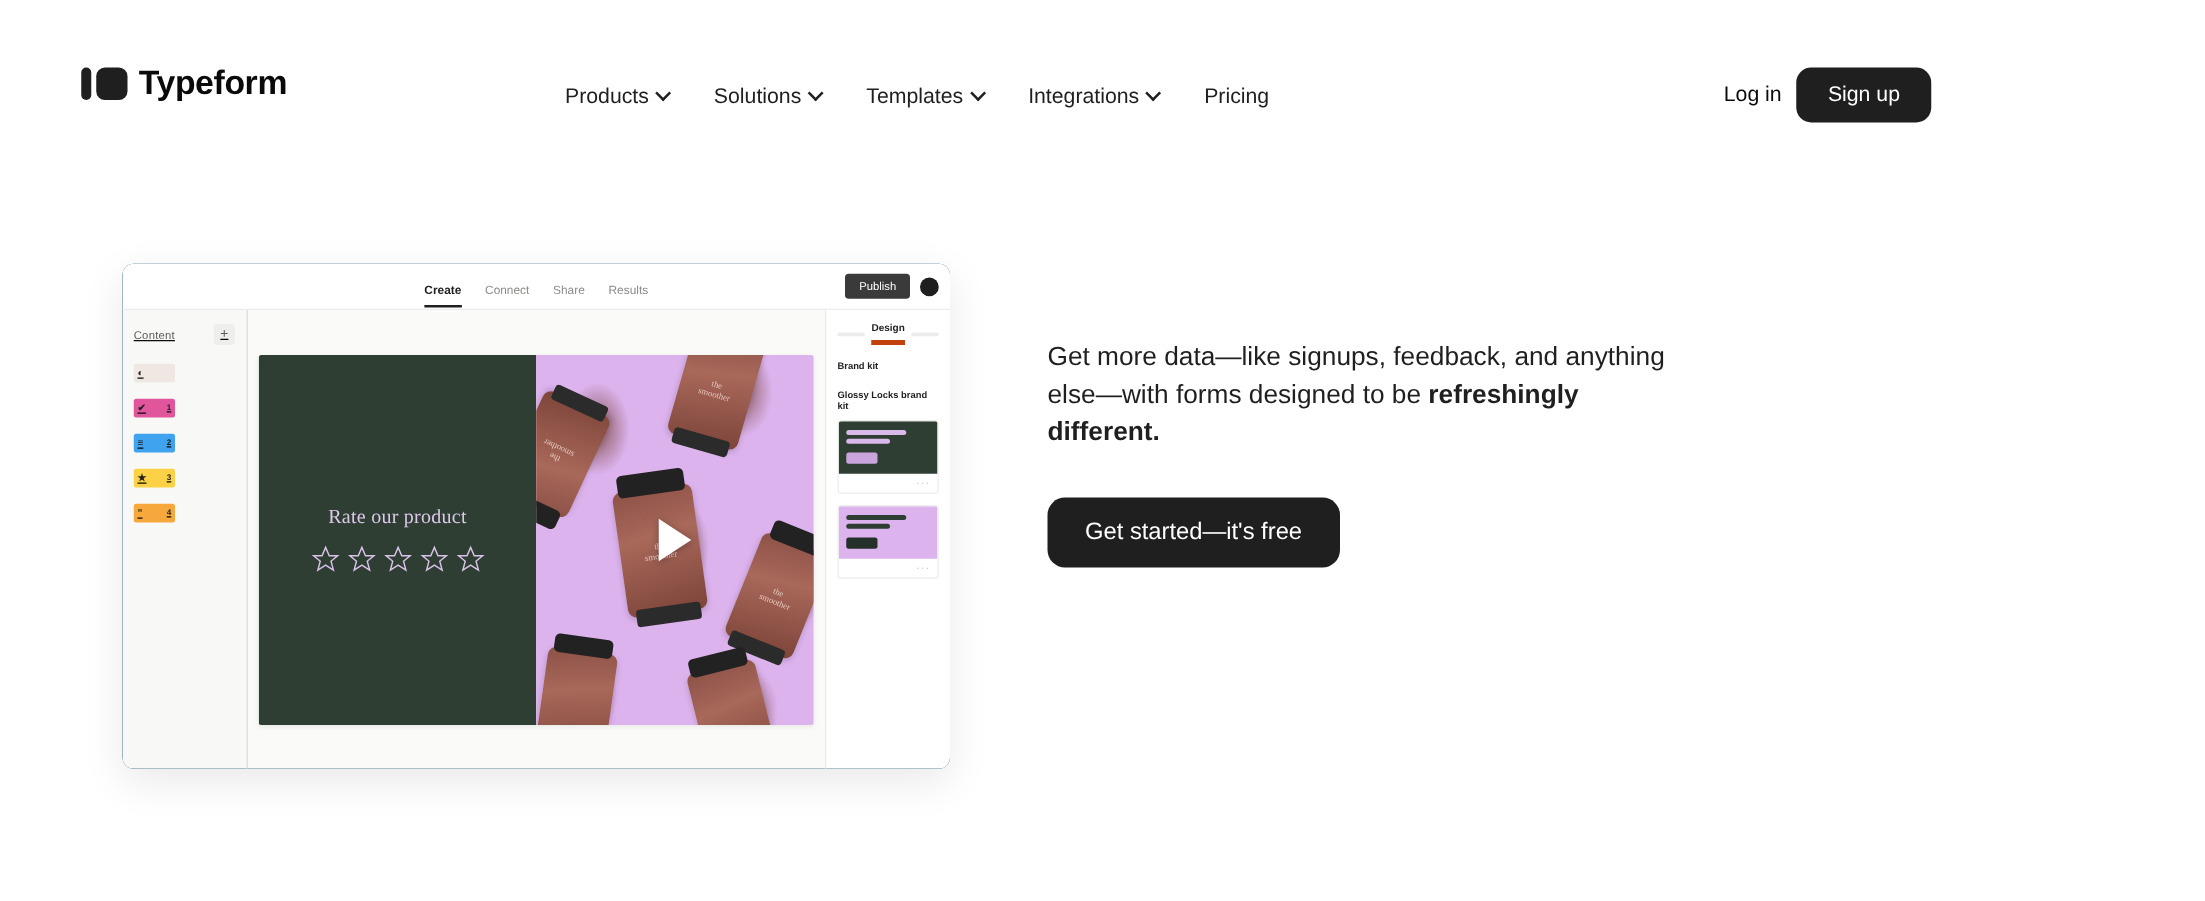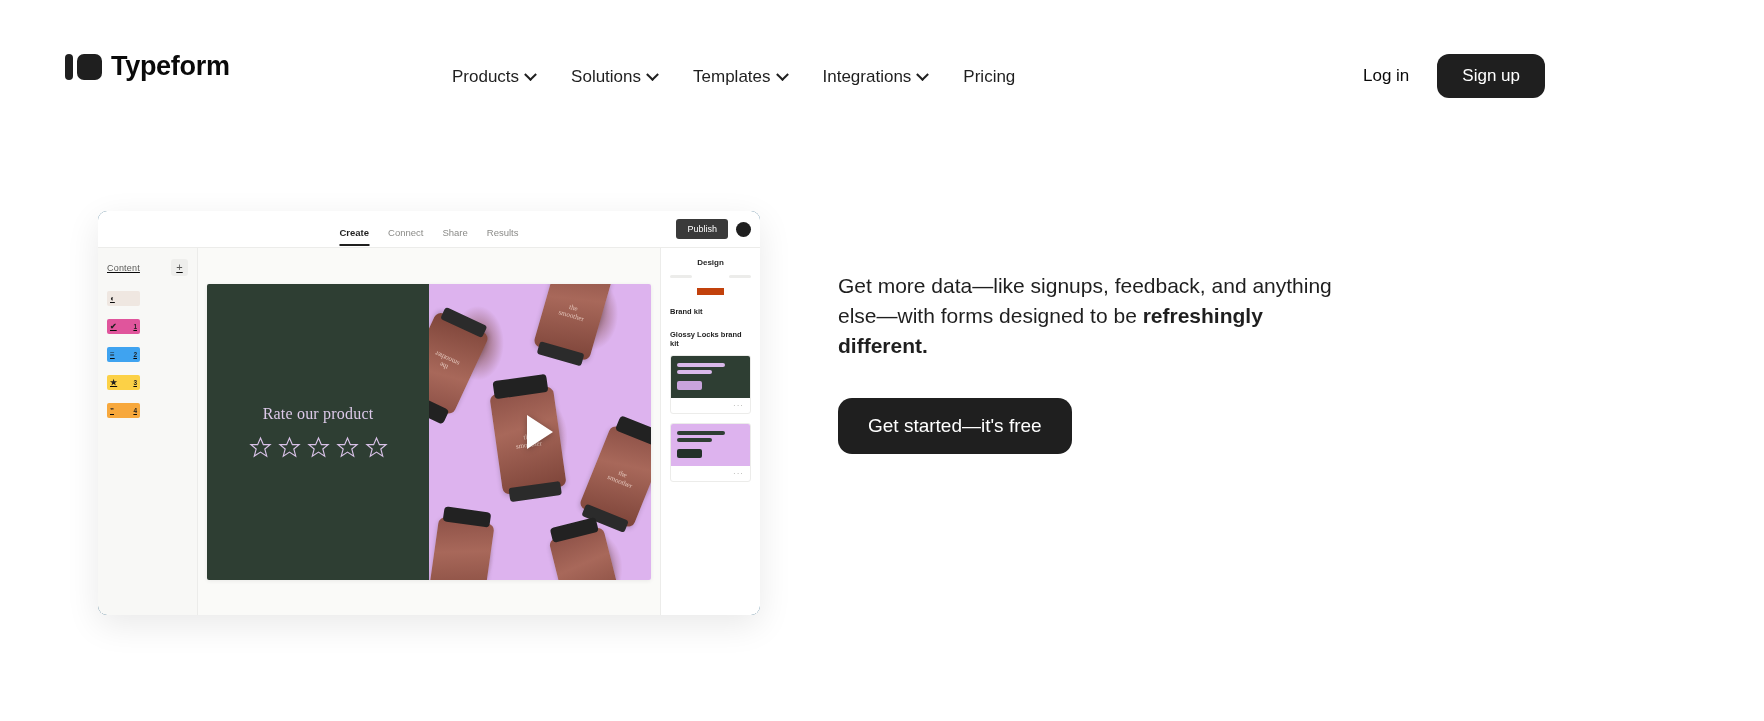--- a/index.html
+++ b/index.html
@@ -43,21 +43,21 @@
     padding: 6px 18px; cursor: pointer; white-space: nowrap;
   }
   .chev {
     display: inline-block; width: 9px; height: 9px;
     border-right: 2px solid #1f1f1f; border-bottom: 2px solid #1f1f1f;
     transform: rotate(45deg) translate(-2px,-2px);
   }
 
   .nav-right {
     position: absolute; right: 63px; top: 18px;
-    display: flex; align-items: center; gap: 16px;
+    display: flex; align-items: center; gap: 0;
   }
   .login-link {
     font-size: 17px; color: #0a0a0a; cursor: pointer;
     padding: 8px 12px; white-space: nowrap;
   }
   .signup-btn {
     background: #1f1f1f; color: #ffffff;
     font-size: 17px; font-weight: 400;
     border: none; border-radius: 12px;
     padding: 12px 25px; cursor: pointer; white-space: nowrap;
@@ -229,21 +229,21 @@
   .mk-panel {
     width: 100px; background: #ffffff; flex-shrink: 0;
     border-left: 1px solid #ececea; padding: 10px 9px;
   }
   .mk-panel-tabs {
     display: flex; align-items: center; gap: 5px; margin-bottom: 12px;
   }
   .ghost-tab { flex: 1; height: 3px; background: #ececea; border-radius: 2px; }
   .mk-panel-tab {
     font-size: 8px; font-weight: 700; color: #1f1f1f;
-    padding-bottom: 21px; border-bottom: 7px solid #c2410c; cursor: pointer;
+    padding-bottom: 5px; border-bottom: 4px solid #c2410c; cursor: pointer;
   }
   .mk-panel-label { font-size: 7.5px; font-weight: 700; color: #1f1f1f; margin-bottom: 14px; }
   .mk-kit-name { font-size: 7.5px; font-weight: 700; color: #1f1f1f; margin-bottom: 7px; }
   .theme-card {
     border: 1px solid #ececea; border-radius: 3px; overflow: hidden;
     margin-bottom: 9px; background: #fff; cursor: pointer;
   }
   .theme-prev { height: 42px; padding: 7px 6px; }
   .theme-prev.dark { background: #2e3e33; }
   .theme-prev.lilac { background: #ddb3ee; }

